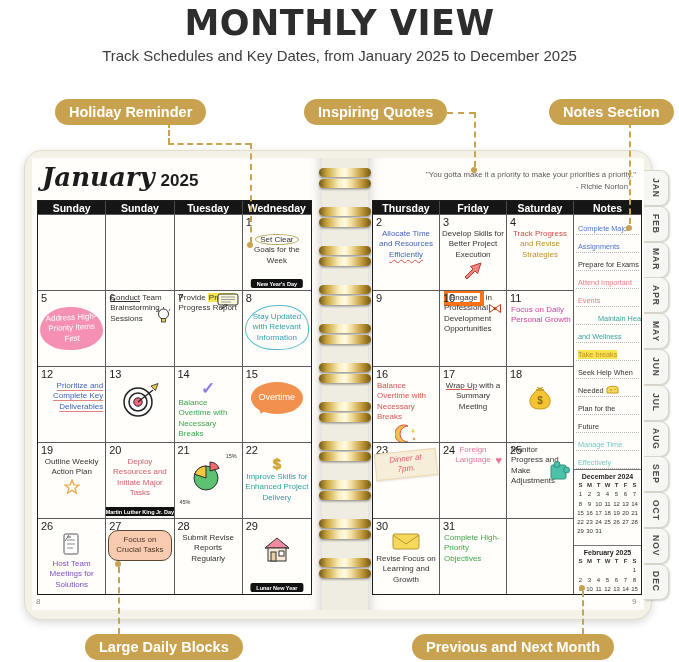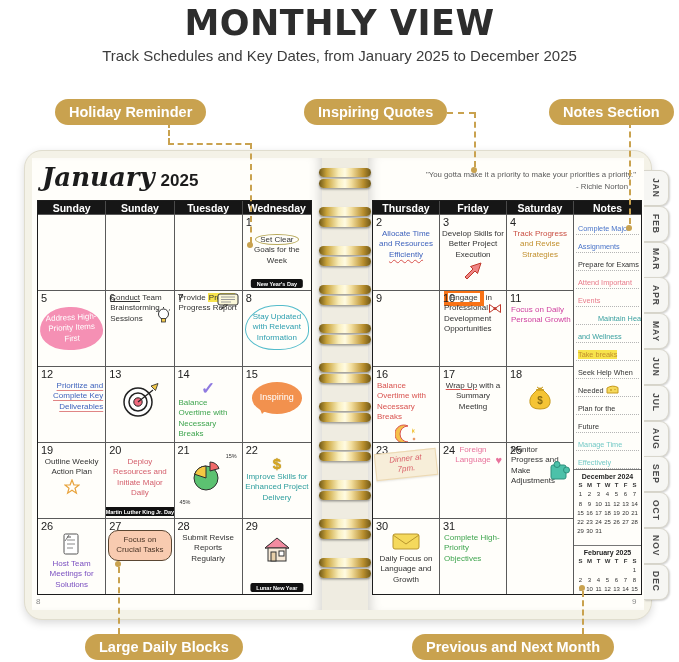--- a/index.html
+++ b/index.html
@@ -252,32 +252,32 @@
           </svg>
         </span>
       </div>
       <div class="cell">
         <span class="daynum">14</span>
         <span class="icon pos-top"><span class="glyph-check">✓</span></span>
         <div class="note  align-left" style="color: rgb(63, 165, 79);"><span class="note-box"><span>Balance Overtime with Necessary Breaks</span></span></div>
       </div>
       <div class="cell">
         <span class="daynum">15</span>
-        <div class="note v-bubble-orange"><span class="note-box"><span>Inspiring</span></span></div>
+        <div class="note v-bubble-orange"><span class="note-box"><span>Overtime</span></span></div>
       </div>
       <div class="cell">
         <span class="daynum">19</span>
         <div class="note "><span class="note-box"><span>Outline Weekly Action Plan</span></span></div>
         <span class="icon pos-below"><svg width="16" height="16" viewBox="0 0 16 16">
             <path d="M8 1 L9.9 5.8 15 6 11 9.2 12.4 14.2 8 11.3 3.6 14.2 5 9.2 1 6 6.1 5.8 Z" fill="none" stroke="#e8a33d" stroke-width="1.2"></path>
           </svg></span>
       </div>
       <div class="cell">
         <span class="daynum">20</span>
-        <div class="note " style="color: rgb(212, 96, 109);"><span class="note-box"><span>Deploy Resources and Initiate Major Daily</span></span></div>
+        <div class="note " style="color: rgb(212, 96, 109);"><span class="note-box"><span>Deploy Resources and Initiate Major Tasks</span></span></div>
         <div class="badge">Martin Luther King Jr. Day</div>
       </div>
       <div class="cell">
         <span class="daynum">21</span>
         <span class="icon pos-center">
           <svg width="38" height="34" viewBox="0 0 38 34">
             <circle cx="17" cy="19" r="12" fill="#5cc271" stroke="#2e2e2e"></circle>
             <path d="M17 19 L17 7 A12 12 0 0 0 5.6 15.2 Z" fill="#f4c842" stroke="#2e2e2e"></path>
             <path d="M21 12 L21 3 A10 10 0 0 1 30 9.5 Z" fill="#f06a6a" stroke="#2e2e2e"></path>
           </svg>
@@ -531,21 +531,21 @@
             <circle cx="9" cy="5.5" r="3" fill="#4cc1a9" stroke="#2e8f7c"></circle>
           </svg></span>
         <div class="note  align-left"><span class="note-box"><span>Monitor Progress and Make Adjustments</span></span></div>
       </div>
       <div class="cell">
         <span class="daynum">30</span>
         <span class="icon pos-top"><svg width="28" height="19" viewBox="0 0 28 19">
             <rect x="1" y="2" width="26" height="15" rx="2" fill="#f5d95c" stroke="#b8962e"></rect>
             <path d="M1 3 L14 12 L27 3" fill="none" stroke="#b8962e"></path>
           </svg></span>
-        <div class="note "><span class="note-box"><span>Daily Focus on Language and Growth</span></span></div>
+        <div class="note "><span class="note-box"><span>Revise Focus on Learning and Growth</span></span></div>
       </div>
       <div class="cell">
         <span class="daynum">31</span>
         <div class="note  align-left" style="color: rgb(63, 165, 79);"><span class="note-box"><span>Complete High-Priority Objectives</span></span></div>
       </div>
       <div class="cell"></div>
     </div>
 
   <div class="pgnum" id="pg-left">8</div>
   <div class="pgnum" id="pg-right">9</div>

